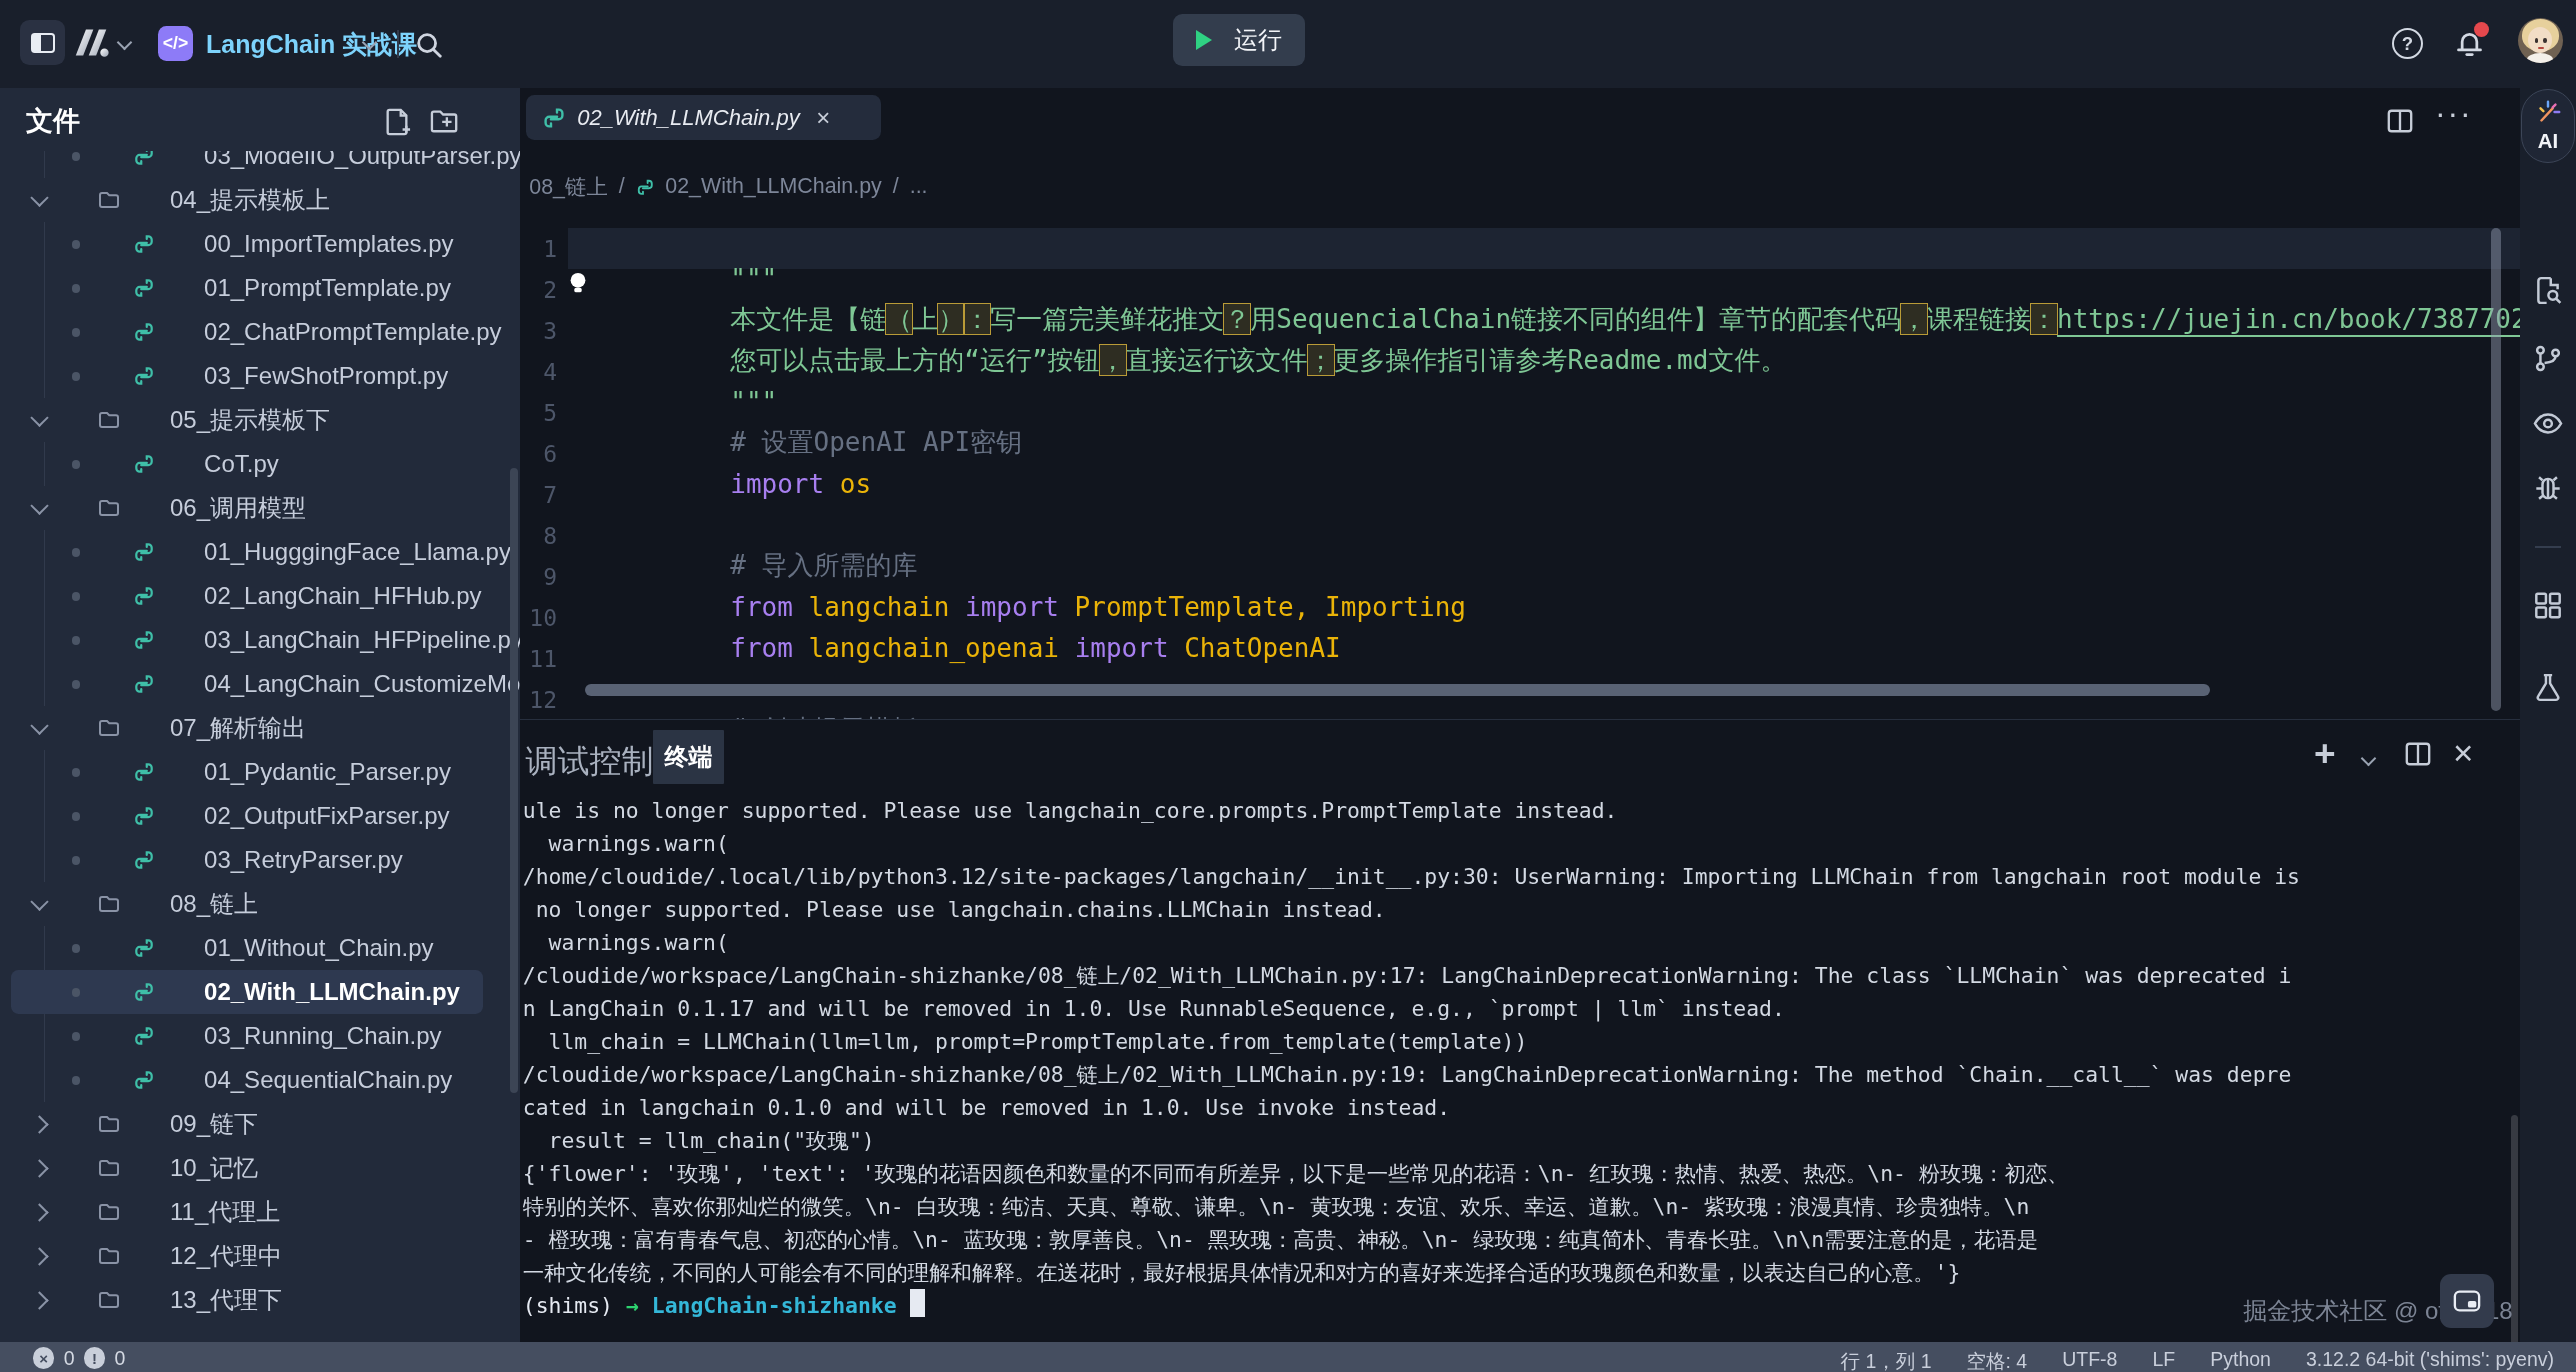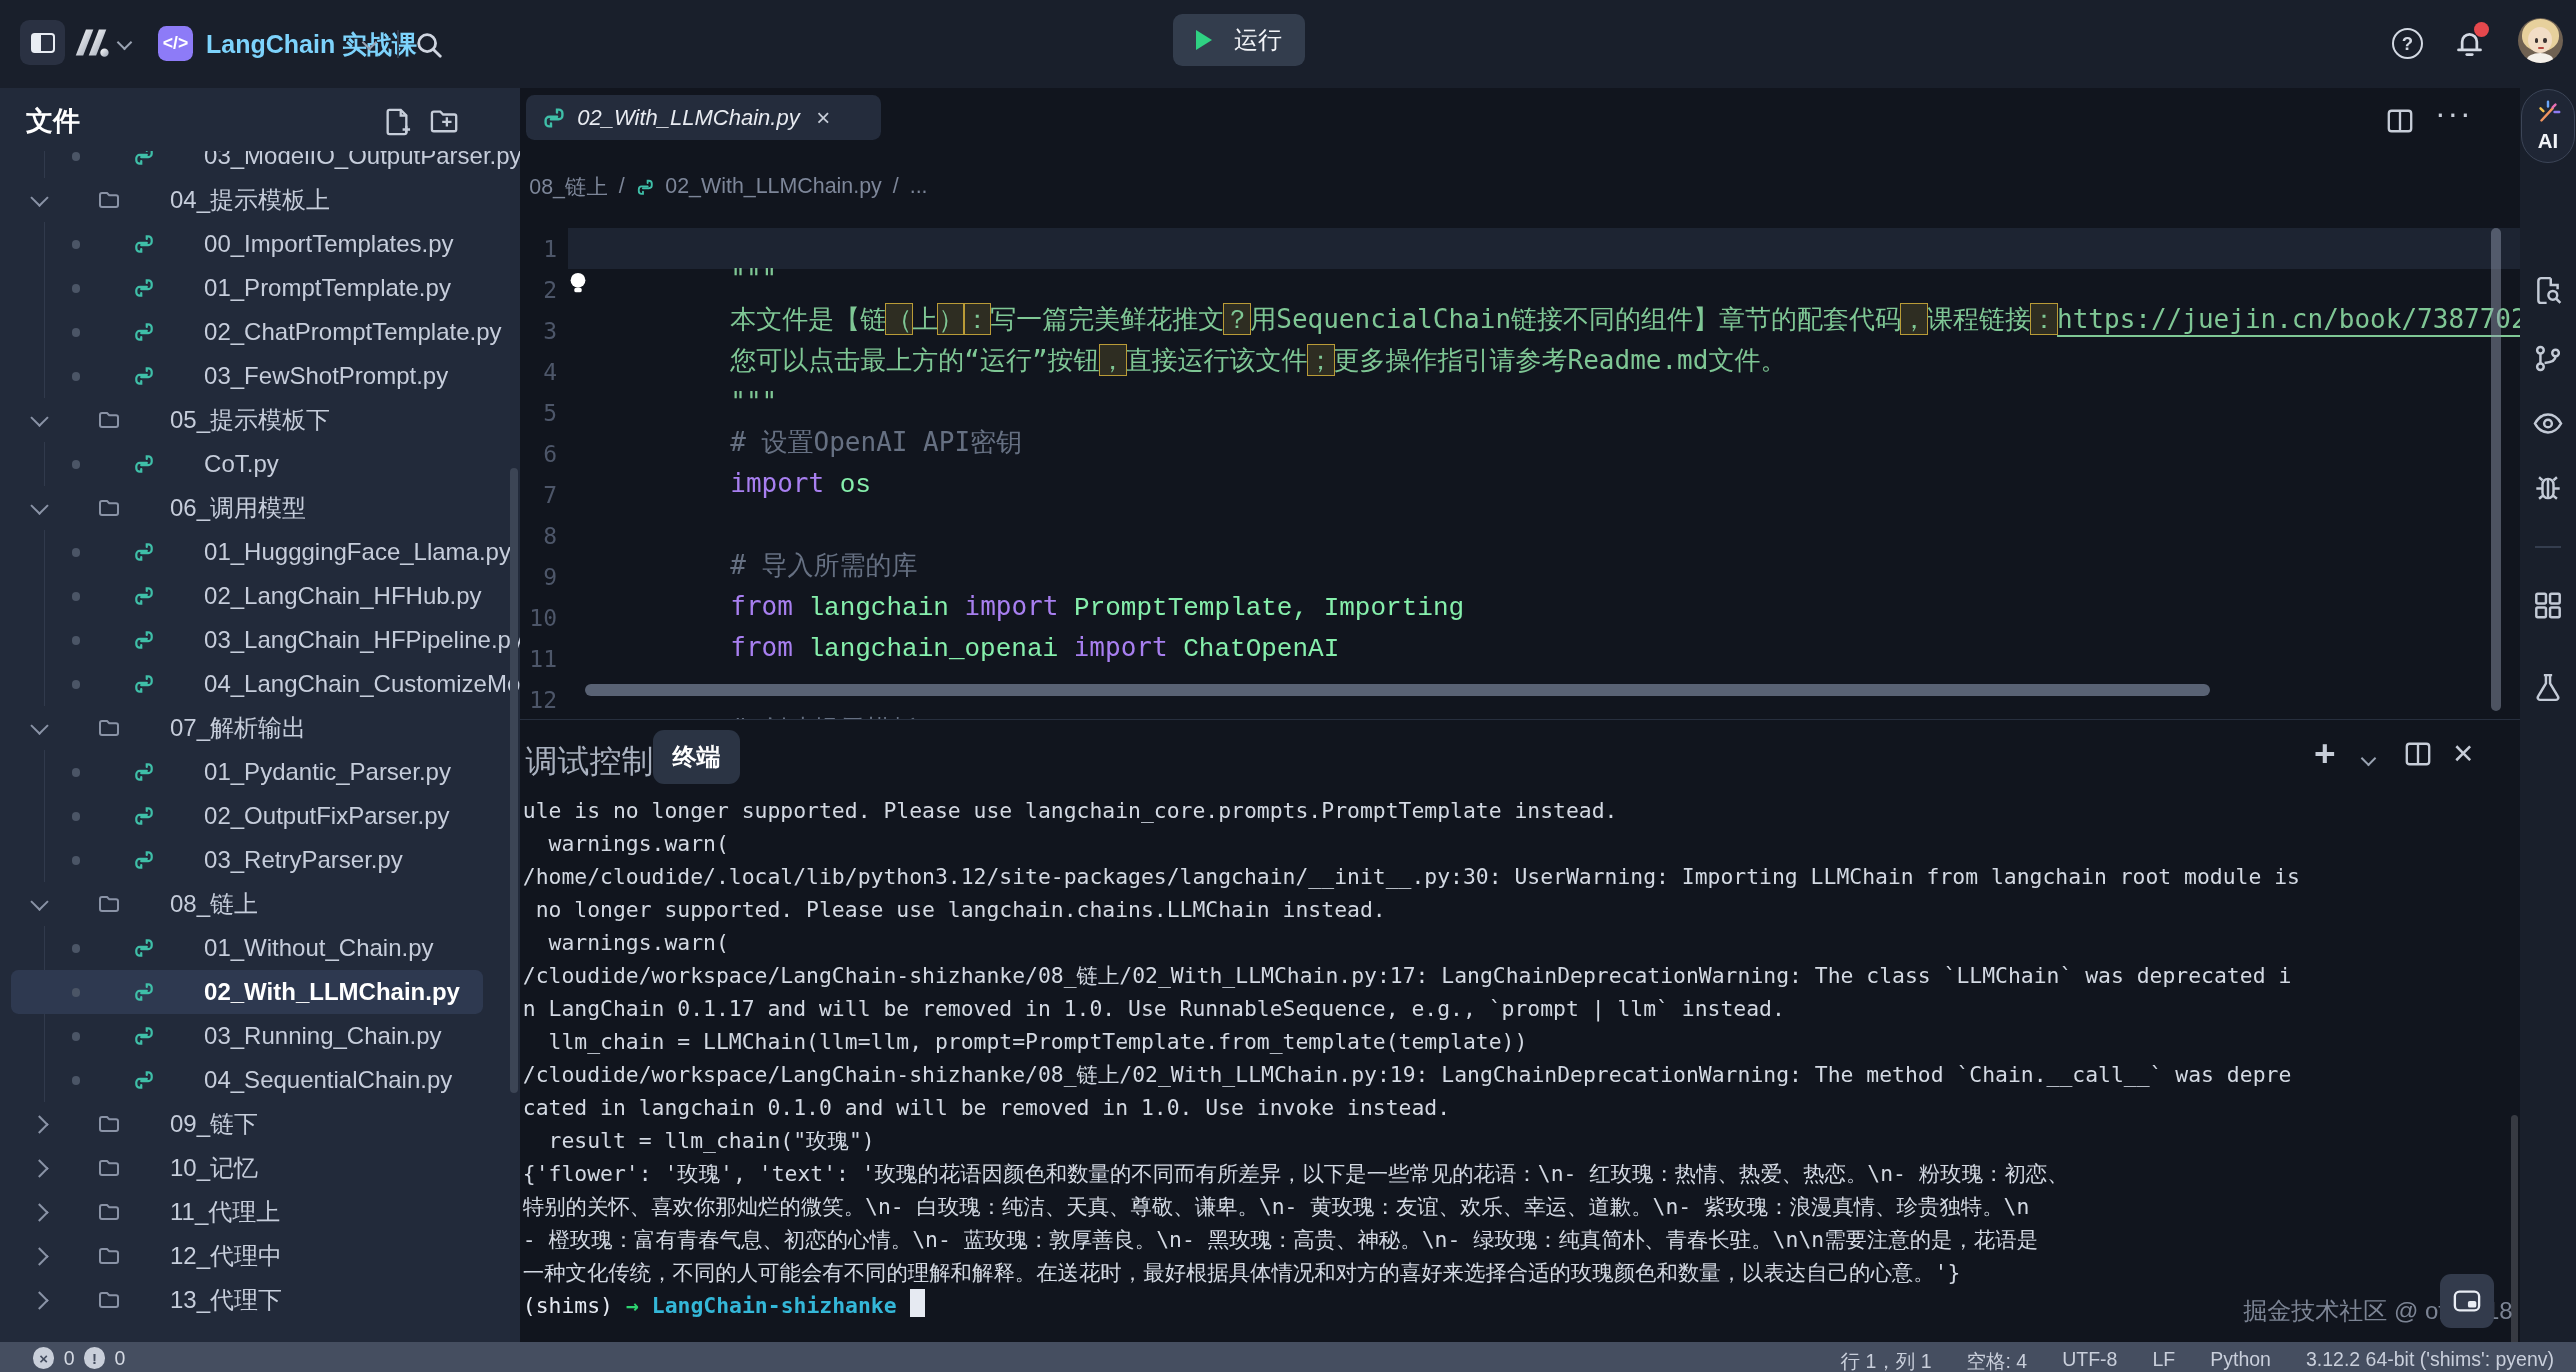--- a/index.html
+++ b/index.html
@@ -76,31 +76,31 @@
   .code { position:absolute; left:0; top:140px; right:0; height:491px; overflow:hidden;
     font-family:"DejaVu Sans Mono",monospace; font-size:26px; }
   .cl { display:flex; align-items:center; height:41px; white-space:pre; position:relative; }
   .cl .ln { width:37px; flex:none; text-align:right; color:#4d5669; font-size:23px; position:relative; z-index:1; }
   .cl .ct { margin-left:16.7px; position:relative; z-index:1; }
   .cl.cur::before { content:''; position:absolute; left:48px; right:0; top:0; bottom:0; background:#1d2432; }
   .ct span { white-space:pre; }
   .ct .str { color:#7fc795; }
   .ct .cmt { color:#667082; }
   .ct .kw  { color:#a87ff0; }
-  .ct .pl  { color:#86efac;font-family:Liberation Mono, monospace; }
+  .ct .pl  { color:#eab308; }
   .ct .link { text-decoration:underline; text-underline-offset:6.5px; }
   .ct .uni { outline:1.9px solid #b99b37; outline-offset:-0.9px; background:rgba(185,155,55,.18); }
   .bulb { position:absolute; left:46px; top:182px; z-index:2; }
   .hscroll { position:absolute; left:65px; top:596px; width:1625px; height:12px; border-radius:6.5px; background:#596274; z-index:3; }
   .vscroll { position:absolute; left:1971px; top:140px; width:10.2px; height:483px; border-radius:5.6px; background:rgba(150,160,180,.45); z-index:3; }
 
   
   .panel { position:absolute; left:0; right:0; top:631px; bottom:0; background:#11151e; border-top:1.9px solid #272f3e; }
   .p-tab-debug { position:absolute; left:5.6px; top:20.4px; color:#a9b1bf; font-size:32px; cursor:pointer; }
-  .p-tab-term { position:absolute; left:133px; top:10.2px; width:87px; height:54px; background:#2b3444; border-radius:11px;
+  .p-tab-term { position:absolute; left:133px; top:10.2px; width:71px; height:54px; background:#2b3444; border-radius:1px;
     color:#ffffff; font-size:24px; font-weight:bold; display:flex; align-items:center; justify-content:center; cursor:pointer; }
   .p-act { position:absolute; top:24px; cursor:pointer; color:#c7cdd8; }
   .p-plus { left:1794px; top:13px; font-size:37px; font-weight:bold; }
   .p-chev { left:1843px; top:33px; }
   .p-split { left:1883px; top:20.4px; }
   .p-close { left:1933px; top:13px; font-size:35px; }
   .term { position:absolute; left:2.8px; top:74px; right:13px; bottom:0; overflow:hidden;
     font-family:"DejaVu Sans Mono",monospace; font-size:21.4px; color:#d3d9e3; }
   .tline { height:33px; line-height:33px; white-space:pre; overflow:hidden; }
   .promptline { height:33px; line-height:33px; white-space:pre; display:flex; align-items:flex-start; }

